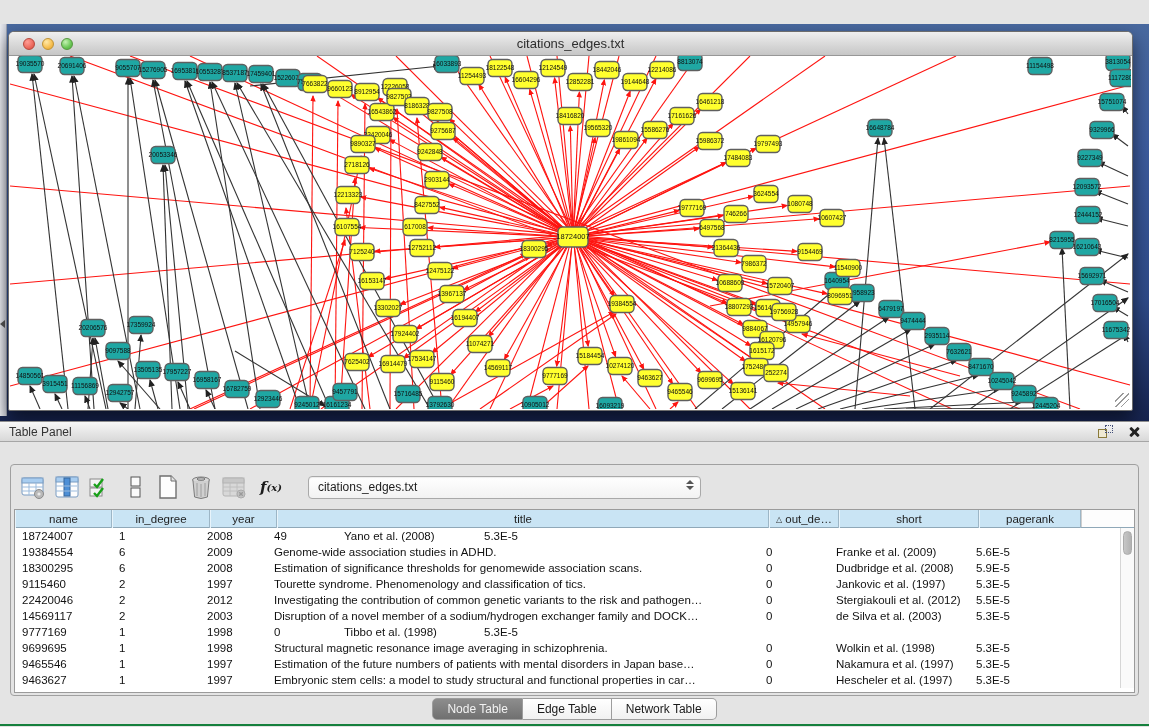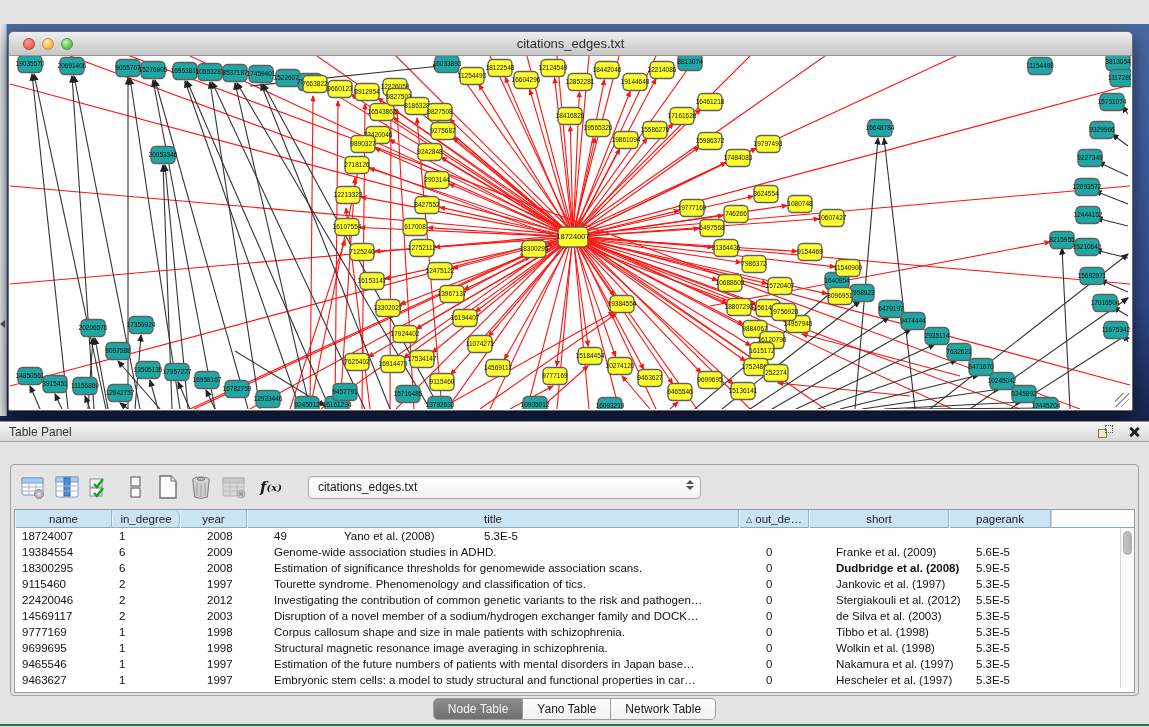--- a/index.html
+++ b/index.html
@@ -667,21 +667,21 @@
               <i class="dn"></i>
             </span>
         </div>
       </div>
 
       <div id="tp-table">
         <div id="thead">
             <div class="hcell" style="width: 97px;">
               <span>name</span>
             </div>
-            <div class="hcell" style="width: 68px; border-radius: 6px;">
+            <div class="hcell" style="width: 98px;">
               <span>in_degree</span>
             </div>
             <div class="hcell" style="width: 67px;">
               <span>year</span>
             </div>
             <div class="hcell" style="width: 492px;">
               <span>title</span>
             </div>
             <div class="hcell" style="width: 70px;">
               <span class="tri">△</span>
@@ -712,21 +712,21 @@
               <div class="tcell" style="width: 70px;">0</div>
               <div class="tcell" style="width: 140px;">Franke et al. (2009)</div>
               <div class="tcell" style="width: 126px;">5.6E-5</div>
             </div>
             <div class="trow">
               <div class="tcell" style="width: 97px;">18300295</div>
               <div class="tcell" style="width: 88px;">6</div>
               <div class="tcell" style="width: 67px;">2008</div>
               <div class="tcell" style="width: 492px;">Estimation of significance thresholds for genomewide association scans.</div>
               <div class="tcell" style="width: 70px;">0</div>
-              <div class="tcell" style="width: 140px; font-weight: bold;">Dudbridge et al. (2008)</div>
+              <div class="tcell" style="width: 140px;">Dudbridge et al. (2008)</div>
               <div class="tcell" style="width: 126px;">5.9E-5</div>
             </div>
             <div class="trow">
               <div class="tcell" style="width: 97px;">9115460</div>
               <div class="tcell" style="width: 88px;">2</div>
               <div class="tcell" style="width: 67px;">1997</div>
               <div class="tcell" style="width: 492px;">Tourette syndrome. Phenomenology and classification of tics.</div>
               <div class="tcell" style="width: 70px;">0</div>
               <div class="tcell" style="width: 140px;">Jankovic et al. (1997)</div>
               <div class="tcell" style="width: 126px;">5.3E-5</div>
@@ -746,21 +746,20 @@
               <div class="tcell" style="width: 67px;">2003</div>
               <div class="tcell" style="width: 492px;">Disruption of a novel member of a sodium/hydrogen exchanger family and DOCK…</div>
               <div class="tcell" style="width: 70px;">0</div>
               <div class="tcell" style="width: 140px;">de Silva et al. (2003)</div>
               <div class="tcell" style="width: 126px;">5.3E-5</div>
             </div>
             <div class="trow">
               <div class="tcell" style="width: 97px;">9777169</div>
               <div class="tcell" style="width: 88px;">1</div>
               <div class="tcell" style="width: 67px;">1998</div>
-              <div class="tcell" style="width: 492px;">Corpus callosum shape and size in male patients with schizophrenia.</div>
               <div class="tcell" style="width: 70px;">0</div>
               <div class="tcell" style="width: 140px;">Tibbo et al. (1998)</div>
               <div class="tcell" style="width: 126px;">5.3E-5</div>
             </div>
             <div class="trow">
               <div class="tcell" style="width: 97px;">9699695</div>
               <div class="tcell" style="width: 88px;">1</div>
               <div class="tcell" style="width: 67px;">1998</div>
               <div class="tcell" style="width: 492px;">Structural magnetic resonance image averaging in schizophrenia.</div>
               <div class="tcell" style="width: 70px;">0</div>
@@ -787,21 +786,21 @@
             </div>
           </div>
         <div id="vscroll">
             <div id="vthumb"></div>
           </div>
       </div>
     </div>
 
     <div id="tp-tabs">
         <div class="seg sel">Node Table</div>
-        <div class="seg">Yano Table</div>
+        <div class="seg">Edge Table</div>
         <div class="seg">Network Table</div>
       </div>
   </div>
 
   <div id="status-bar">
     <span class="mem">Memory: OK</span>
     <span class="mem-dot"></span>
   </div>
 </div>
 

